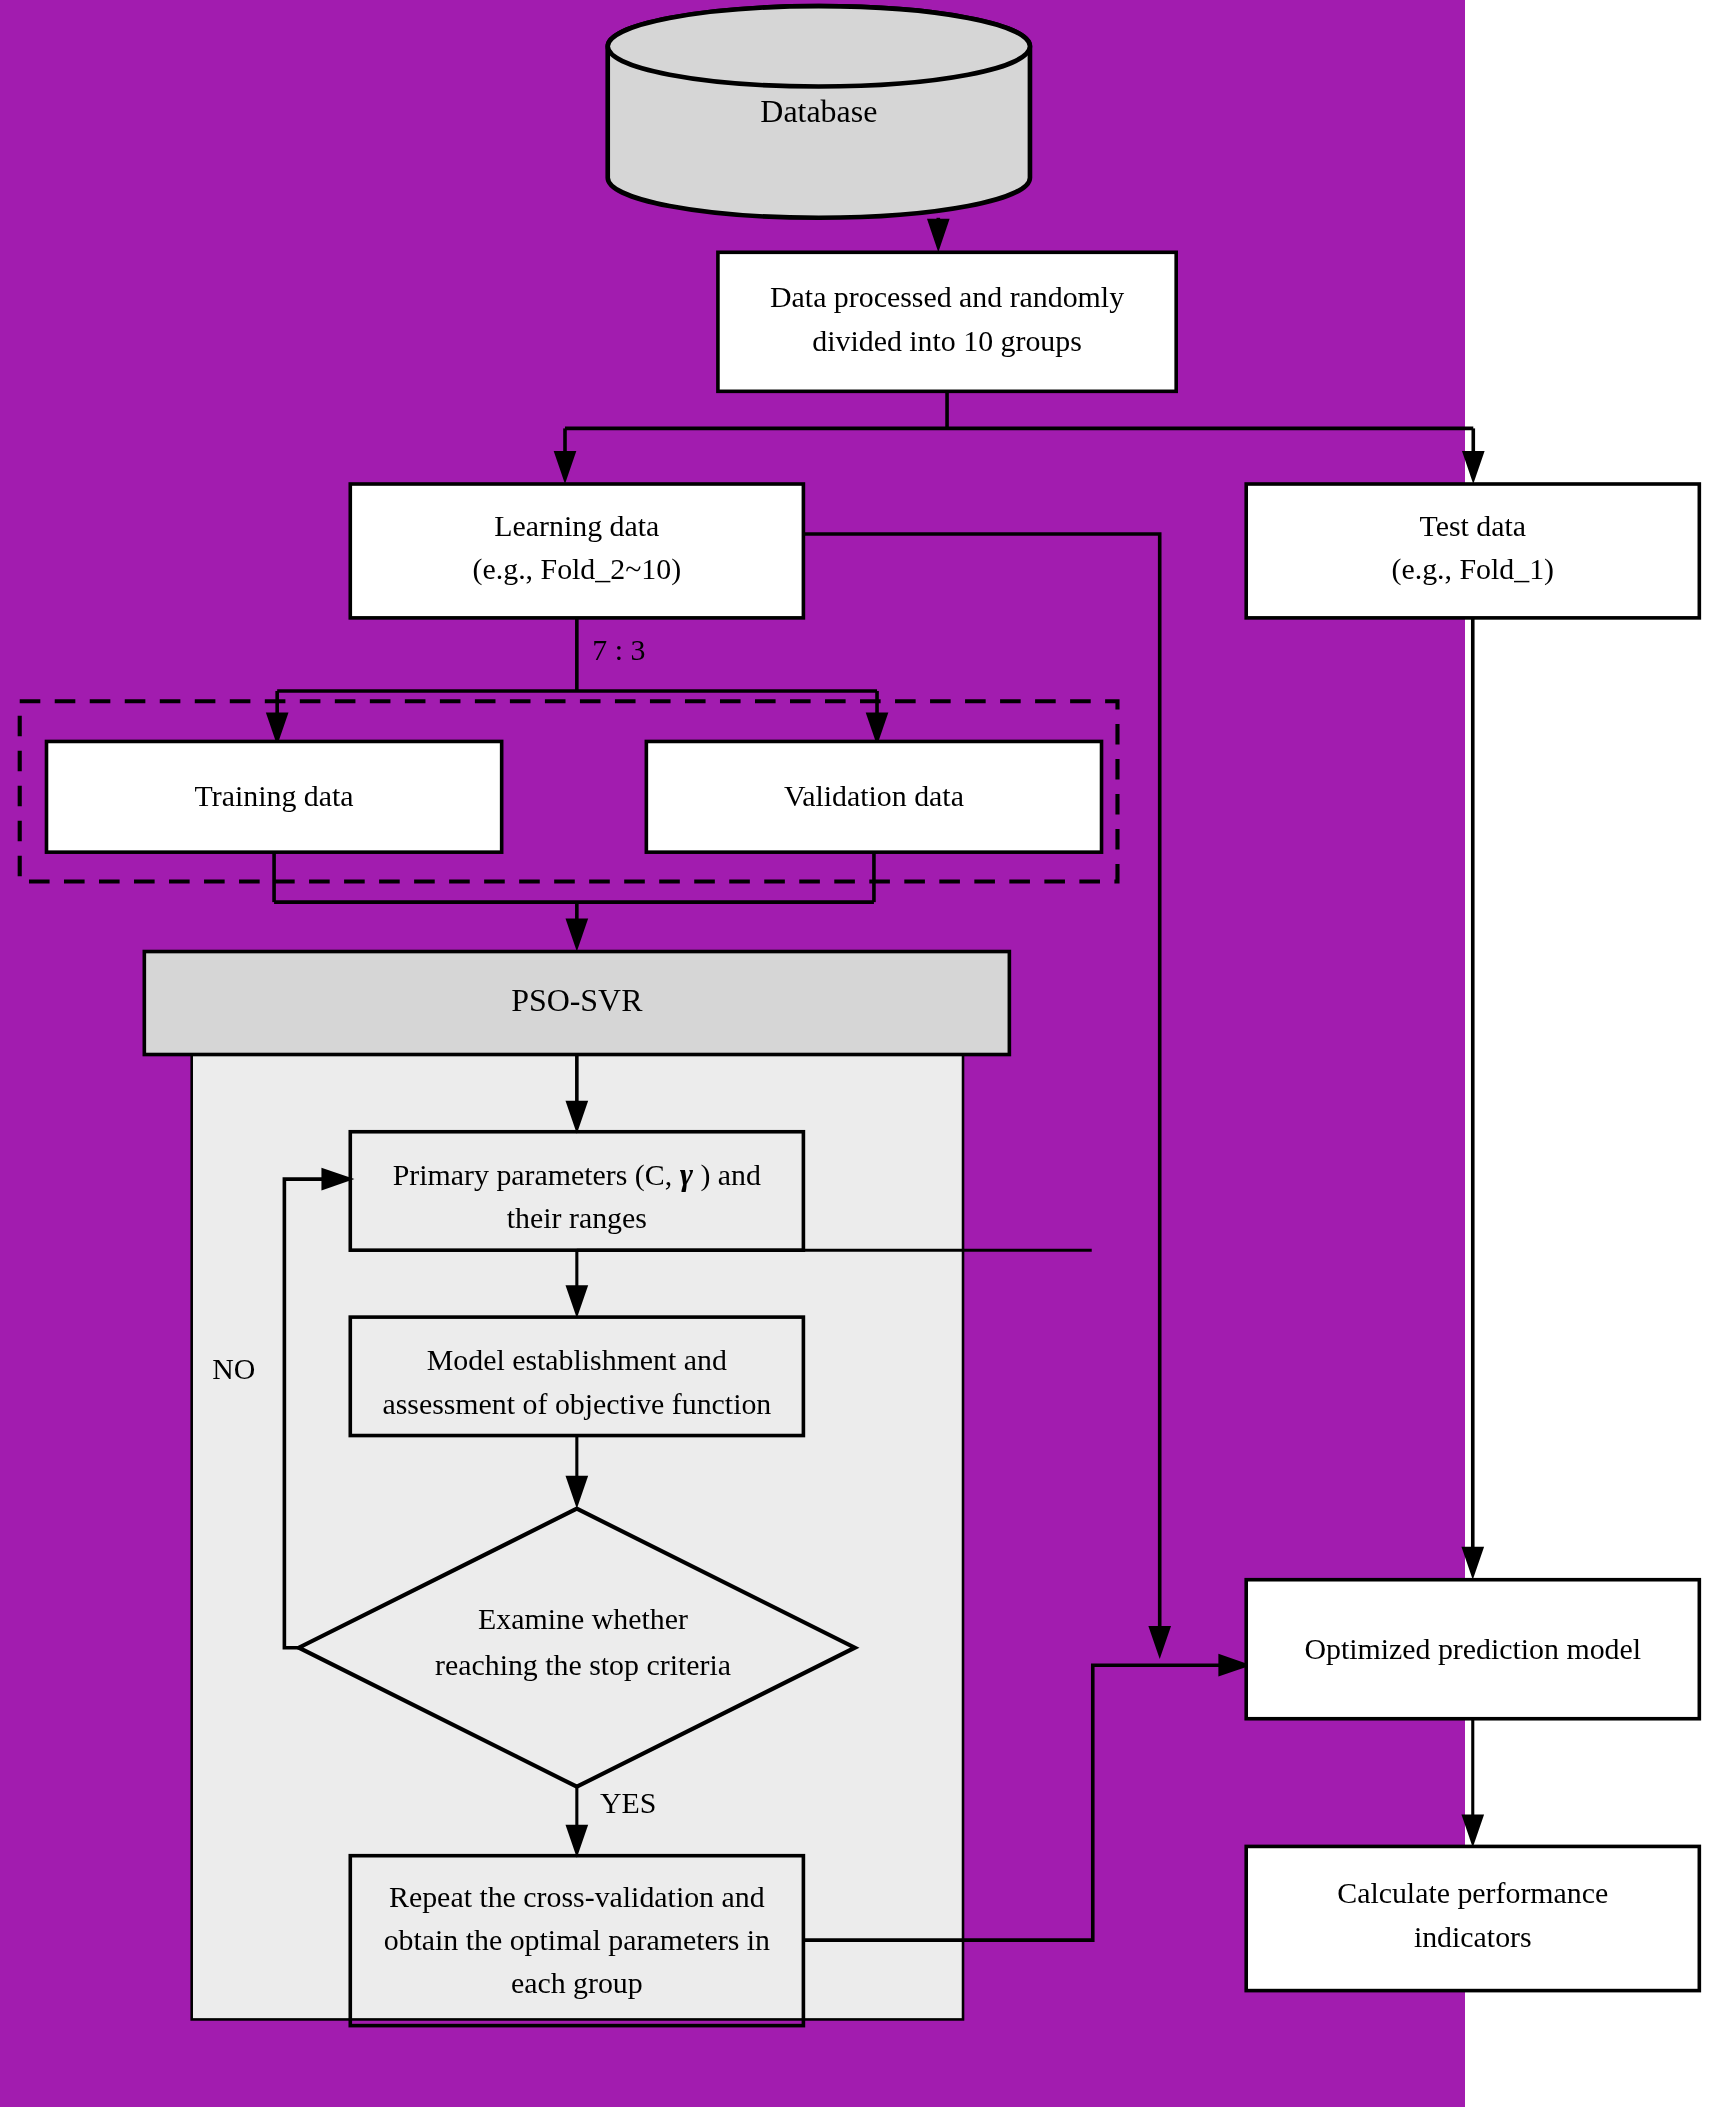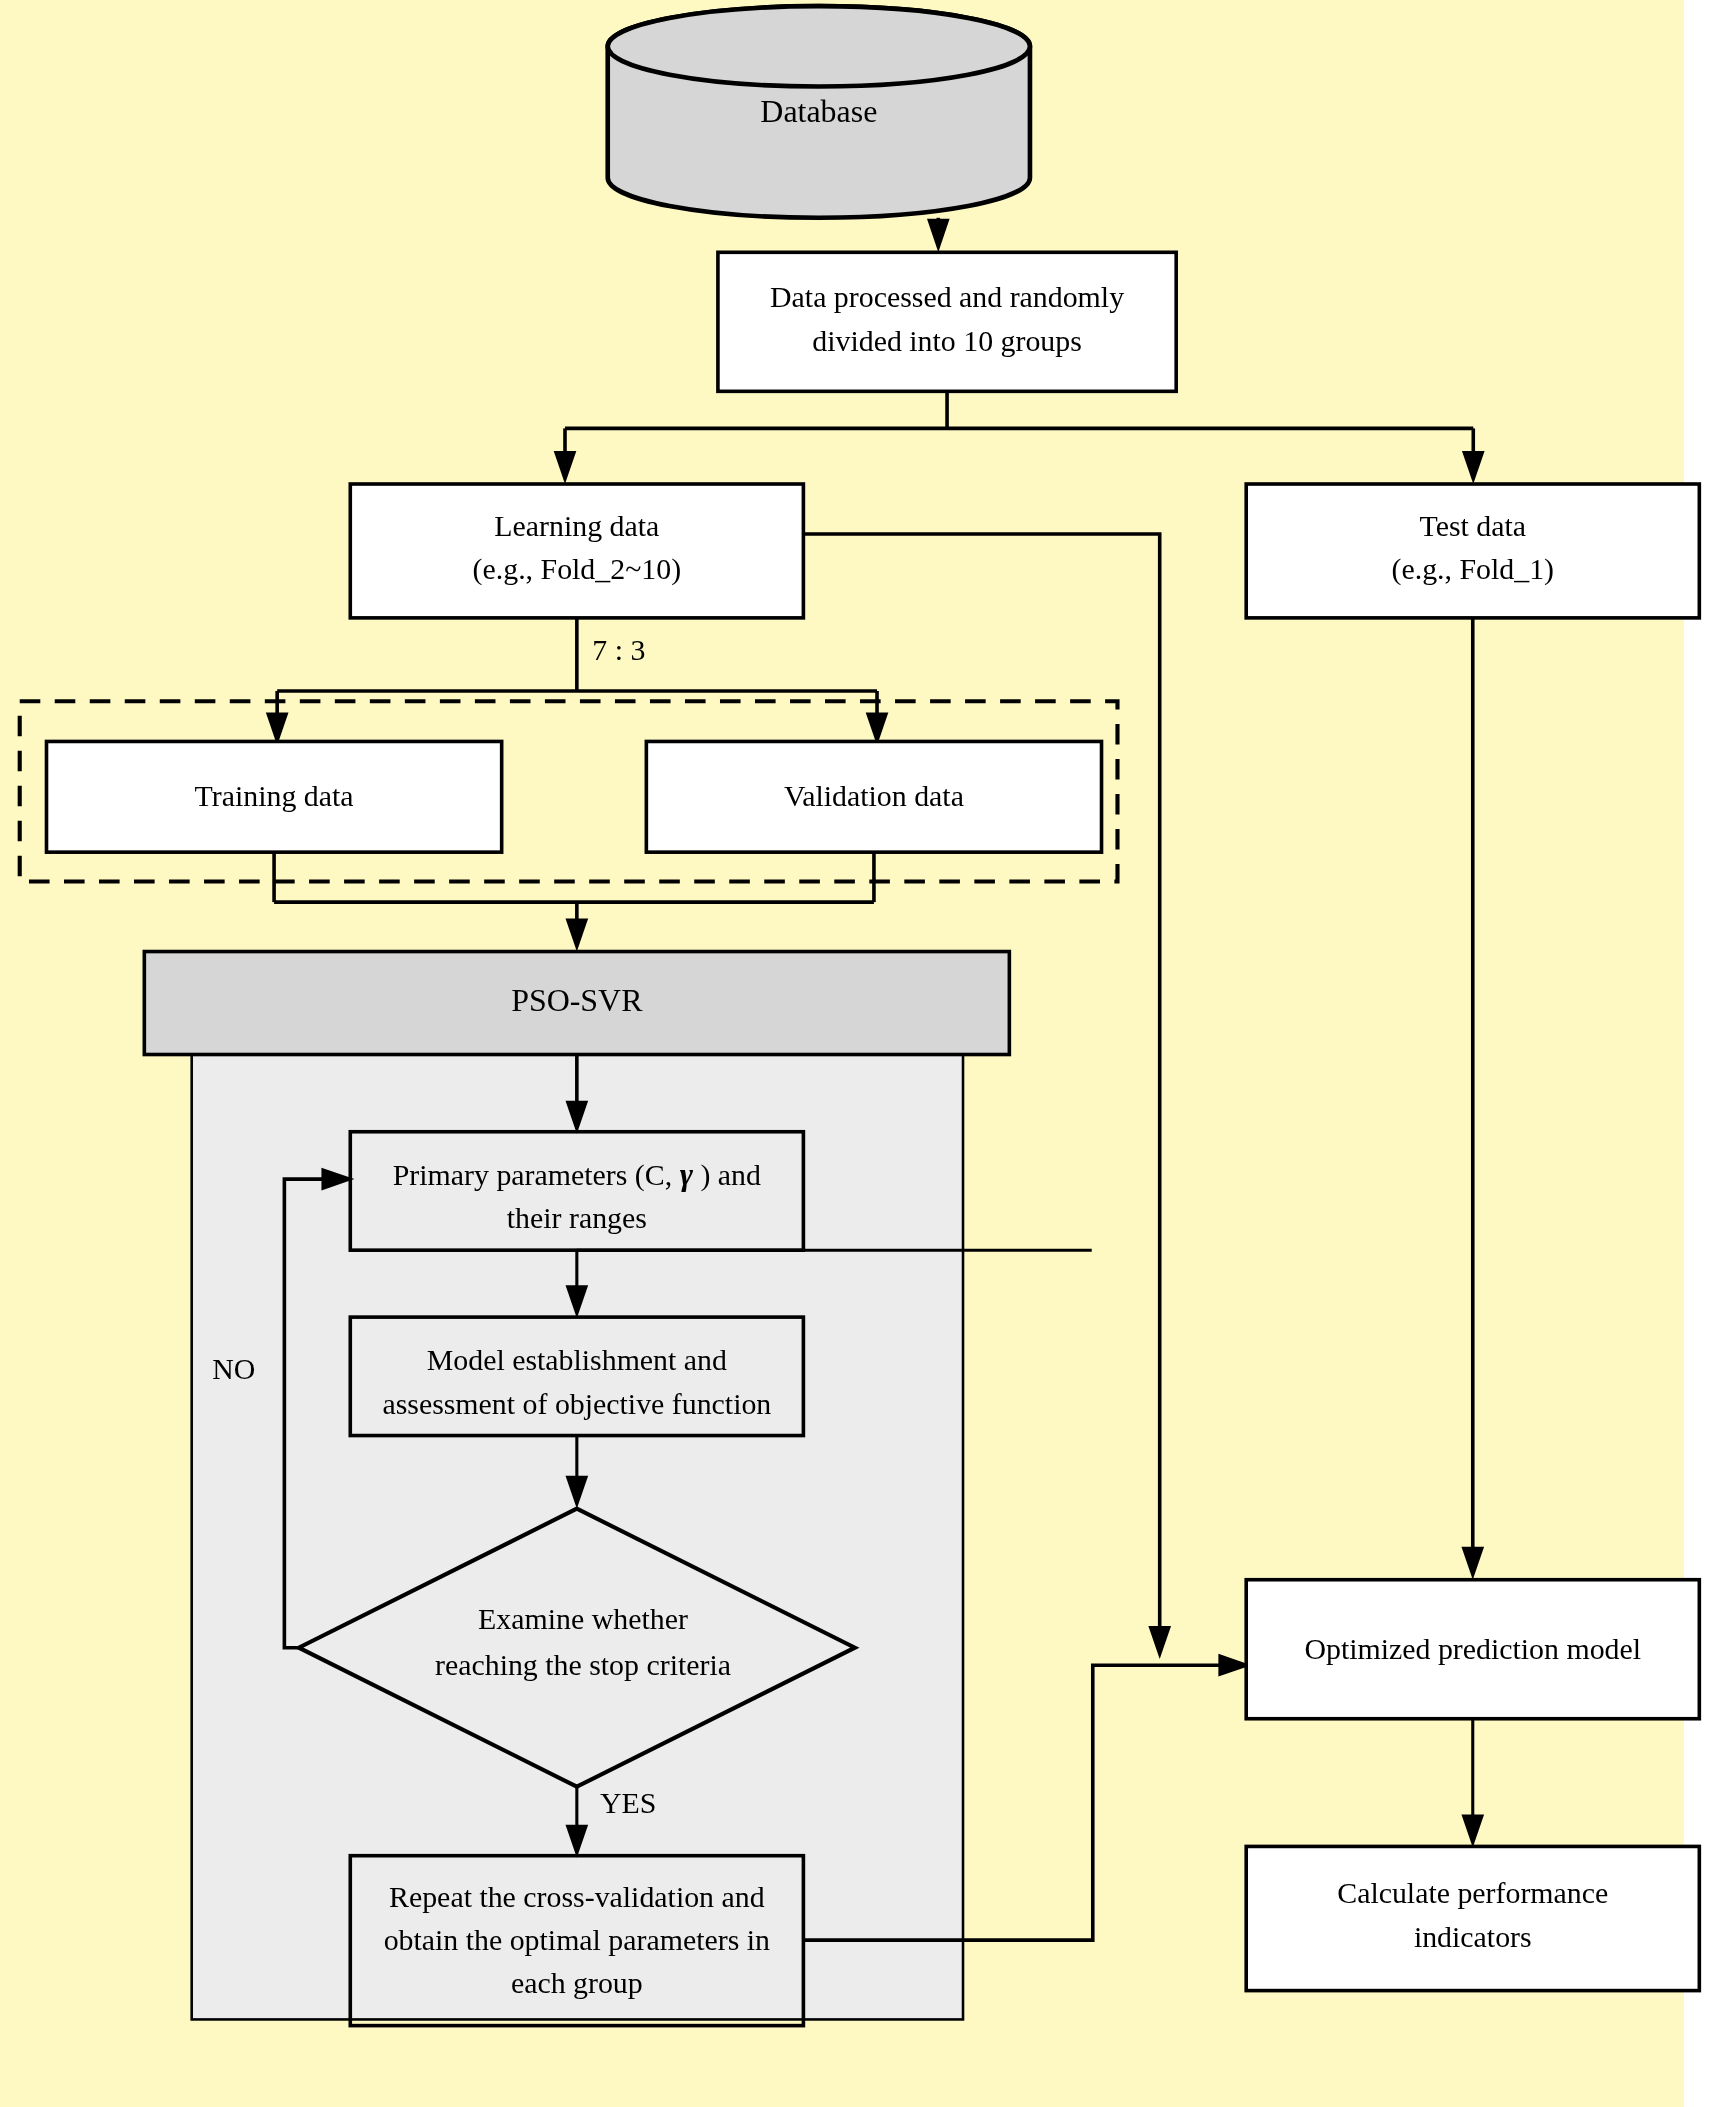--- a/index.html
+++ b/index.html
@@ -5,23 +5,23 @@
   html, body {
     margin: 0;
     padding: 0;
     background: #ffffff;
   }
   body {
     font-family: "Liberation Serif", "DejaVu Serif", serif;
   }
   #flow-root {
     position: relative;
-    width: 1684px;
+    width: 1465px;
     height: 2108px;
-    background: #fef9c3;
+    background: #a21caf;
   }
   svg.flow {
     display: block;
     width: 1735px;
     height: 2108px;
   }
   .node-text {
     font-family: "Liberation Serif", "DejaVu Serif", serif;
     font-size: 58px;
     fill: #000000;

